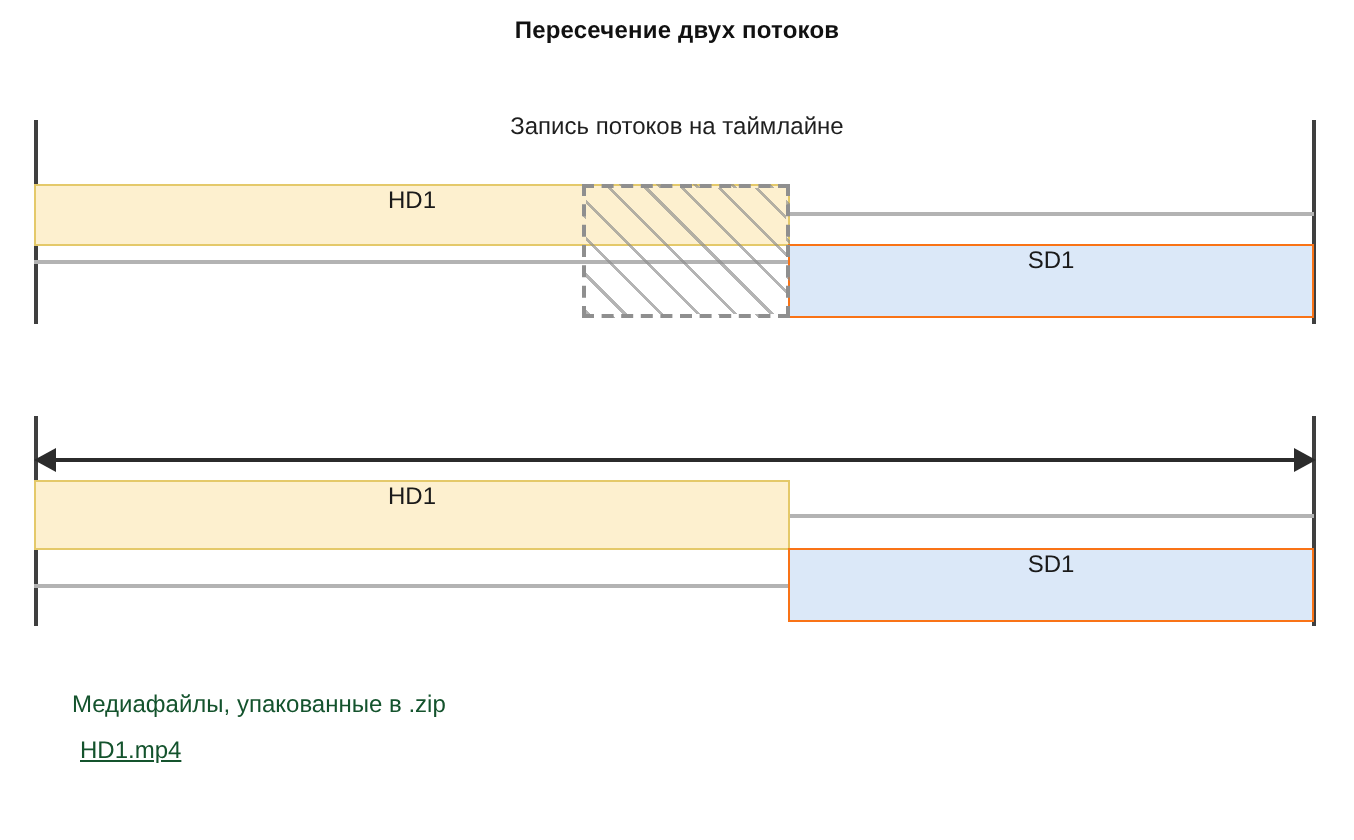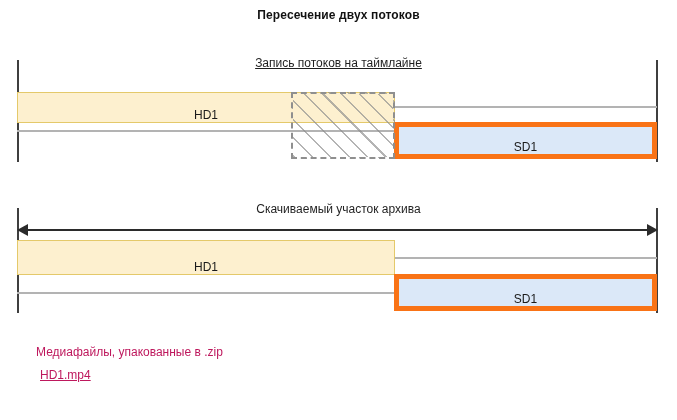--- a/index.html
+++ b/index.html
@@ -40,21 +40,20 @@
     font-size: 12px;
     font-weight: normal;
     color: #1f1f1f;
     white-space: nowrap;
   }
   #caption-timeline {
     left: 0;
     top: 56px;
     width: 677px;
     text-align: center;
-    text-decoration: underline;
   }
   #caption-download {
     left: 0;
     top: 202px;
     width: 677px;
     text-align: center;
   }
 
   
   .v-edge {
@@ -64,32 +63,32 @@
   }
   .h-rule {
     position: absolute;
     height: 2px;
     background: #b3b3b3;
   }
   .bar {
     position: absolute;
     box-sizing: border-box;
     display: flex;
-    align-items: flex-end;
+    align-items: flex-start;
     justify-content: center;
     font-size: 12px;
     color: #1a1a1a;
   }
   .bar.hd {
     background: #fdf0cf;
     border: 1px solid #e4c96a;
   }
   .bar.sd {
     background: #dbe8f8;
-    border: 5px solid #f97316;
+    border: 1px solid #f97316;
   }
   .bar-label {
     pointer-events: none;
   }
 
   
   .overlap {
     position: absolute;
     box-sizing: border-box;
     border: 2px dashed #8f8f8f;
@@ -132,21 +131,21 @@
     border-left: 11px solid #2b2b2b;
   }
 
   
   .file-block {
     position: absolute;
     left: 36px;
     top: 342px;
     font-size: 12px;
     line-height: 21px;
-    color: #be185d;
+    color: #14532d;
   }
   .file-block .file-head { margin: 0 0 2px 0; }
   .file-block .file-item { margin: 0 0 0 4px; text-decoration: underline; }
 </style>
 </head>
 <body>
 
 <div class="canvas">
 
   <div class="diagram-title">Пересечение двух потоков</div>
@@ -163,21 +162,20 @@
   <div class="bar hd" style="left:17px; top:92px; width:378px; height:31px;">
     <span class="bar-label">HD1</span>
   </div>
 
   <div class="bar sd" style="left:394px; top:122px; width:263px; height:37px;">
     <span class="bar-label">SD1</span>
   </div>
 
   <div class="overlap" style="left:291px; top:92px; width:104px; height:67px;"></div>
 
-  <div class="section-caption" id="caption-download">Скачиваемый участок архива</div>
 
   <div class="v-edge" style="left:17px; top:208px; height:105px;"></div>
   <div class="v-edge" style="left:656px; top:208px; height:105px;"></div>
 
   <div class="arrow-span" style="left:17px; top:224px; width:641px;">
     <span class="head left"></span>
     <span class="shaft"></span>
     <span class="head right"></span>
   </div>
 

